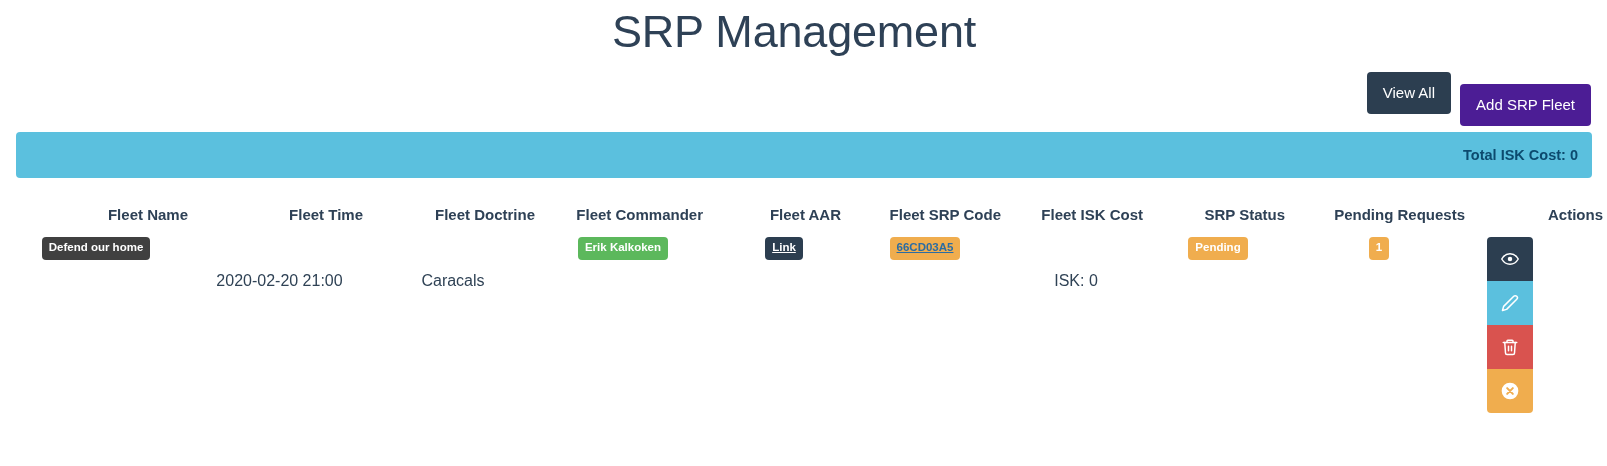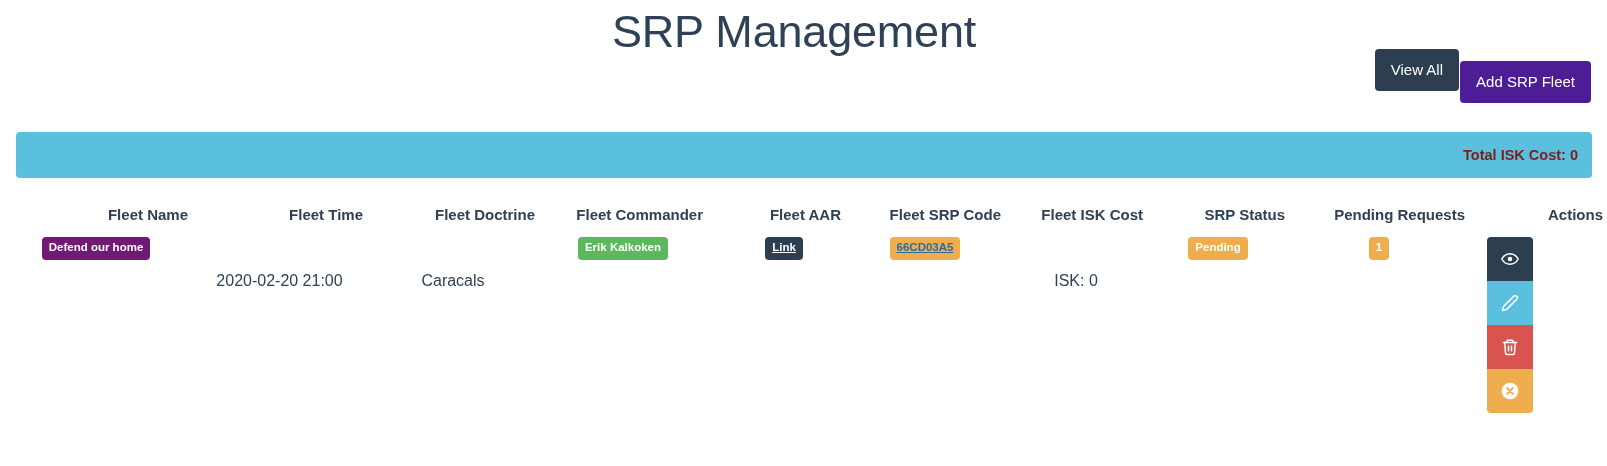--- a/index.html
+++ b/index.html
@@ -32,24 +32,24 @@
     font-weight: 400;
     color: #2e4156;
     letter-spacing: -0.2px;
     line-height: 55px;
     white-space: nowrap;
   }
 
   
   .top-buttons {
     position: absolute;
-    top: 49px;
+    top: 72px;
     right: 16px;
     display: flex;
-    gap: 1px;
+    gap: 9px;
     align-items: flex-start;
   }
   .btn {
     border: none;
     border-radius: 4px;
     font-family: "Liberation Sans", sans-serif;
     font-size: 15px;
     font-weight: 400;
     color: #ffffff;
     padding: 0 16px;
@@ -71,21 +71,21 @@
     height: 46px;
     background: #5bc0de;
     border-radius: 4px;
     box-sizing: border-box;
     display: flex;
     align-items: center;
     justify-content: flex-end;
     padding-right: 14px;
   }
   .isk-banner-text {
-    color: #7f1d1d;
+    color: #0c4a6e;
     font-size: 14.5px;
     font-weight: bold;
     white-space: nowrap;
   }
 
   
   .srp-table {
     position: absolute;
     left: 0;
     top: 200px;
@@ -127,21 +127,21 @@
     display: inline-block;
     border-radius: 4px;
     color: #ffffff;
     font-size: 11.5px;
     font-weight: bold;
     line-height: 1;
     padding: 5px 7px 6px 7px;
     white-space: nowrap;
     vertical-align: middle;
   }
-  .badge-info    { background: #701a75; }
+  .badge-info    { background: #404040; }
   .badge-success { background: #5cb85c; }
   .badge-warning { background: #f0ad4e; }
   .badge-dark    { background: #2c3e50; margin-left: 16px; }
 
   .badge-dark .badge-link {
     color: #ffffff;
     text-decoration: underline;
     font-weight: bold;
   }
   .badge-warning .badge-link {

